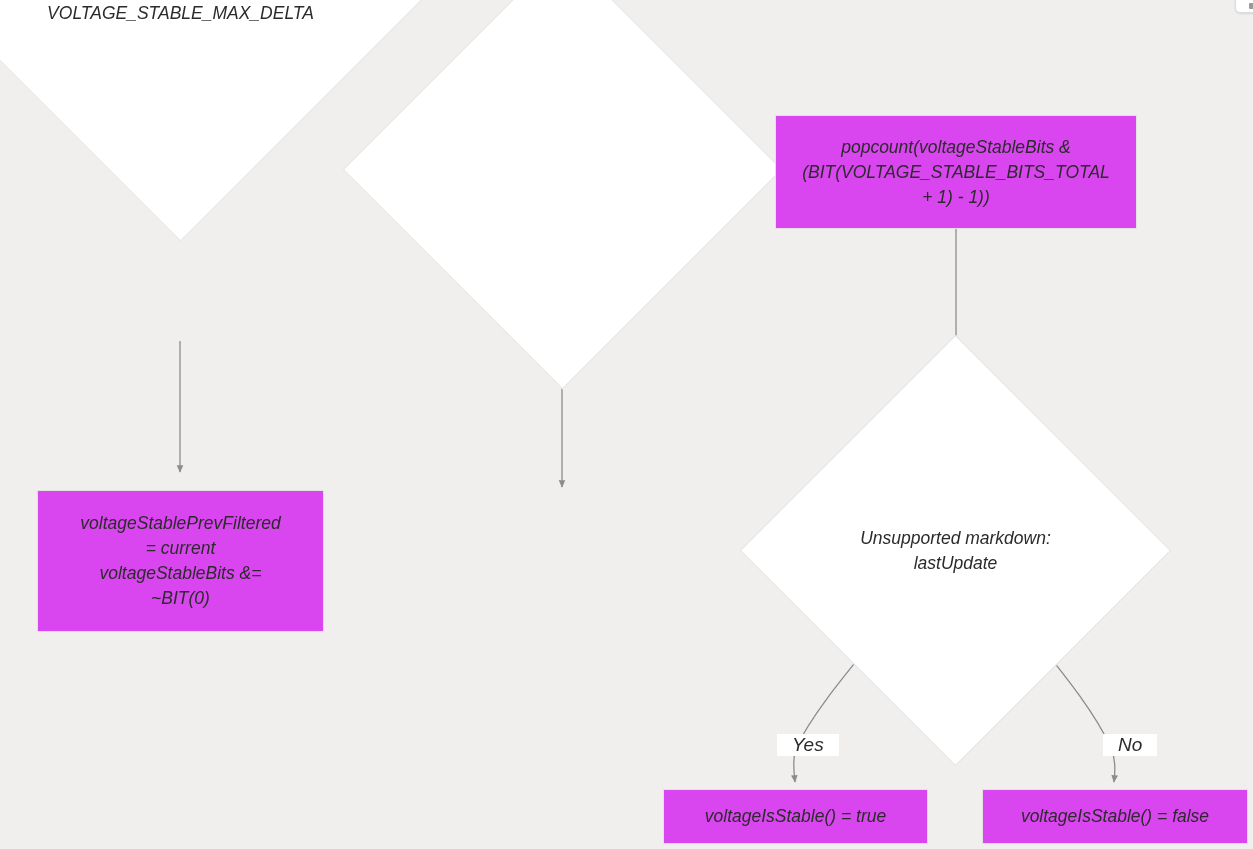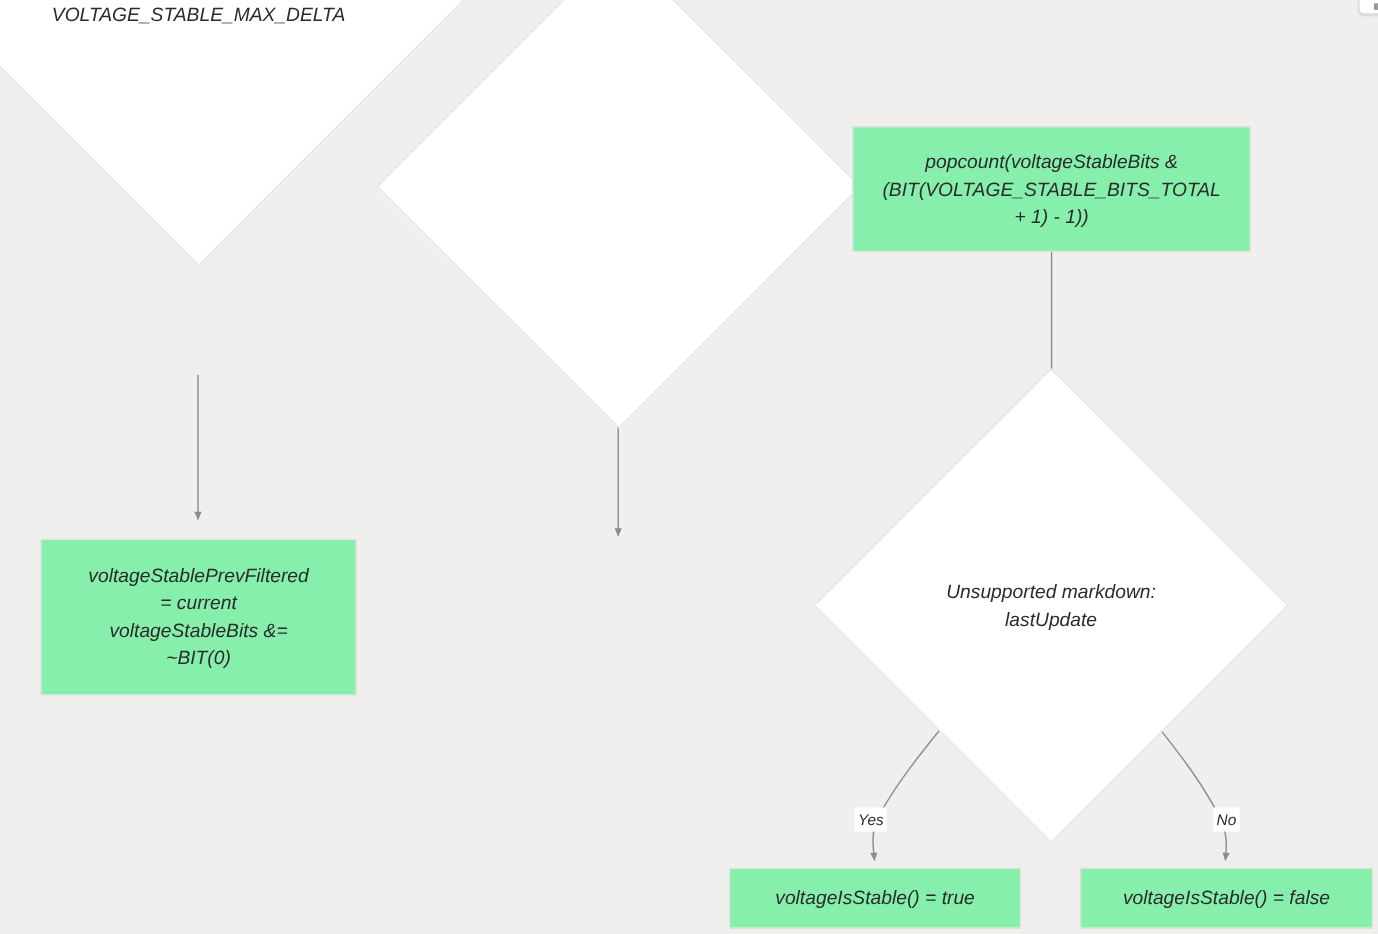--- a/index.html
+++ b/index.html
@@ -24,21 +24,21 @@
     left: 0;
     top: 0;
     width: 1253px;
     height: 849px;
     pointer-events: none;
   }
 
   
   .node-rect {
     position: absolute;
-    background: #86efac;
+    background: #d946ef;
     border: 1px solid #e3e2e1;
     box-sizing: border-box;
     display: flex;
     align-items: center;
     justify-content: center;
     text-align: center;
     color: #2b2b2b;
     font-size: 17.5px;
     line-height: 25px;
     white-space: pre-line;
@@ -71,23 +71,23 @@
     line-height: 25px;
     white-space: pre-line;
     width: 86%;
   }
 
   
   .edge-label {
     position: absolute;
     background: #ffffff;
     color: #2b2b2b;
-    font-size: 14px;
+    font-size: 19px;
     line-height: 20px;
-    padding: 1px 3px;
+    padding: 1px 15px;
     white-space: nowrap;
   }
 
   
   .corner-control {
     position: absolute;
     right: -6px;
     top: -9px;
     width: 22px;
     height: 20px;

